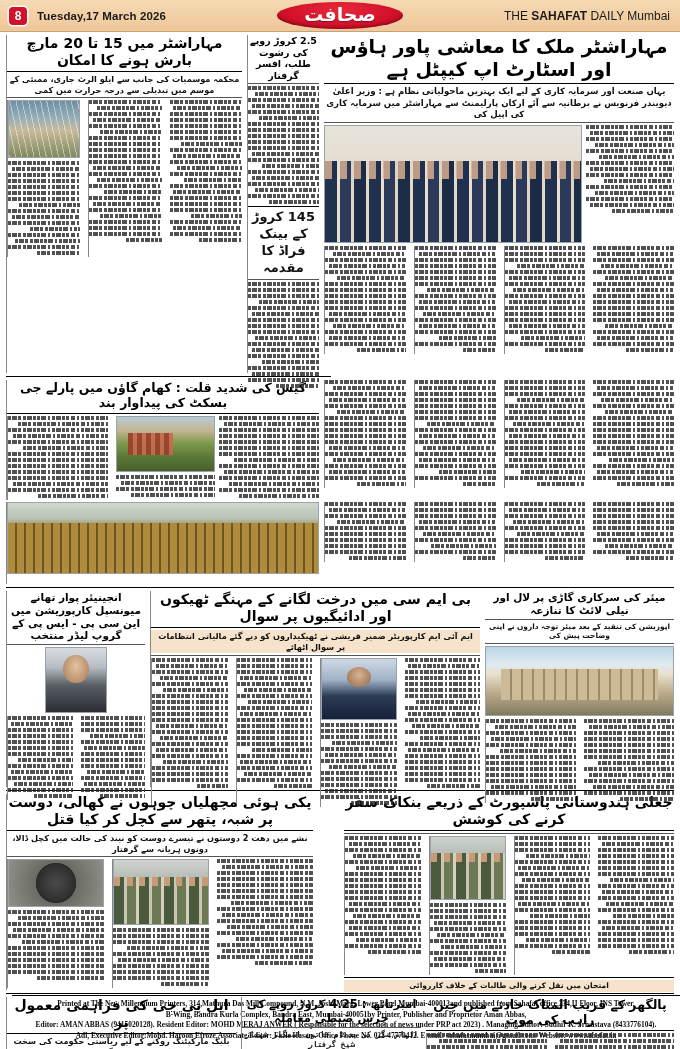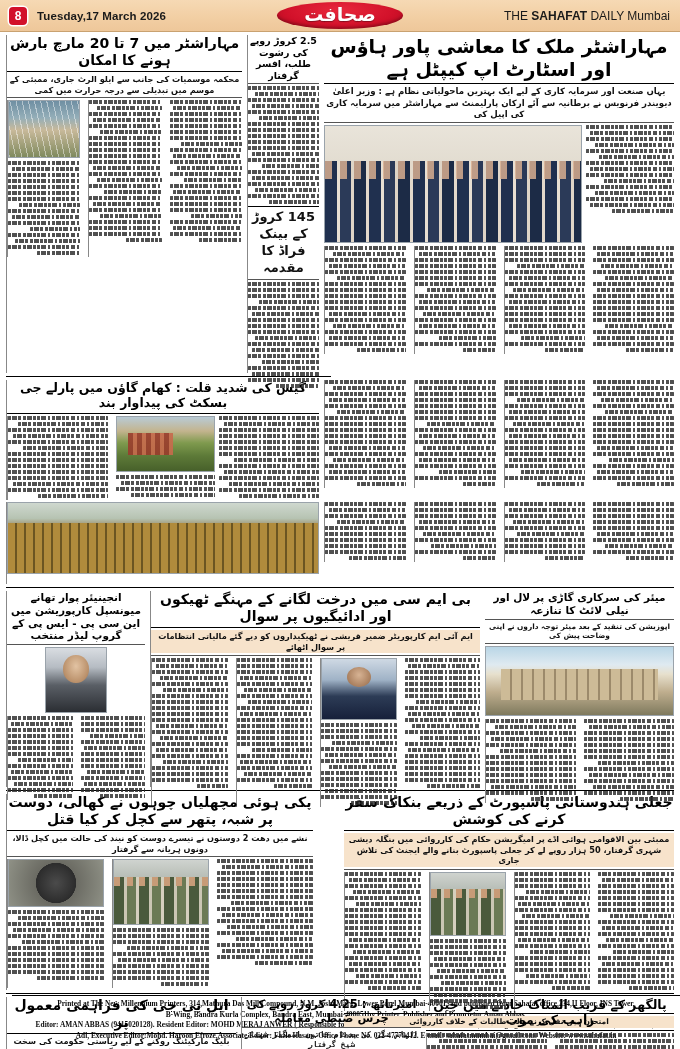--- a/index.html
+++ b/index.html
@@ -393,21 +393,21 @@
           <div class="ln w95"></div>
         <div class="ln w100"></div>
           <div class="ln w80"></div>
           <div class="ln w100"></div>
         <div class="ln w95"></div>
           <div class="ln w100"></div>
           <div class="ln w60"></div>
       </div>
 
       <div style="flex:1;" class="vrule">
-        <div class="hl hl-lg">مہاراشٹر میں 7 تا 20 مارچ بارش ہونے کا امکان</div>
+        <div class="hl hl-lg">مہاراشٹر میں 15 تا 20 مارچ بارش ہونے کا امکان</div>
         <div class="rule"></div>
         <div class="subhl">محکمہ موسمیات کی جانب سے ایلو الرٹ جاری، ممبئی کے موسم میں تبدیلی سے درجہ حرارت میں کمی</div>
         <div class="rule-thin"></div>
         <div style="display:flex; direction:rtl; gap:4px;">
           <div class="col">
             <div class="ln w100"></div>
               <div class="ln w95"></div>
               <div class="ln w100"></div>
             <div class="ln w88"></div>
               <div class="ln w100"></div>
@@ -858,21 +858,20 @@
       </div>
     </div>
 
     <div class="divider-h"></div>
 
     <div style="display:flex; direction:rtl; gap:5px; height:196px;">
 
       <div style="width:330px;margin-left:26px;">
         <div class="hl hl-lg">جعلی ہندوستانی پاسپورٹ کے ذریعے بنکاک سفر کرنے کی کوشش</div>
         <div class="rule"></div>
-        <div class="subhl tinted">ممبئی بین الاقوامی ہوائی اڈے پر امیگریشن حکام کی کارروائی میں بنگلہ دیشی شہری گرفتار، 50 ہزار روپے لے کر جعلی پاسپورٹ بنانے والے ایجنٹ کی تلاش جاری</div>
         <div class="rule-thin"></div>
         <div style="display:flex; direction:rtl; gap:4px; margin-top:2px;">
           <div class="col">
             <div class="ln w100"></div>
               <div class="ln w95"></div>
               <div class="ln w100"></div>
             <div class="ln w88"></div>
               <div class="ln w100"></div>
               <div class="ln w92"></div>
             <div class="ln w100"></div>

